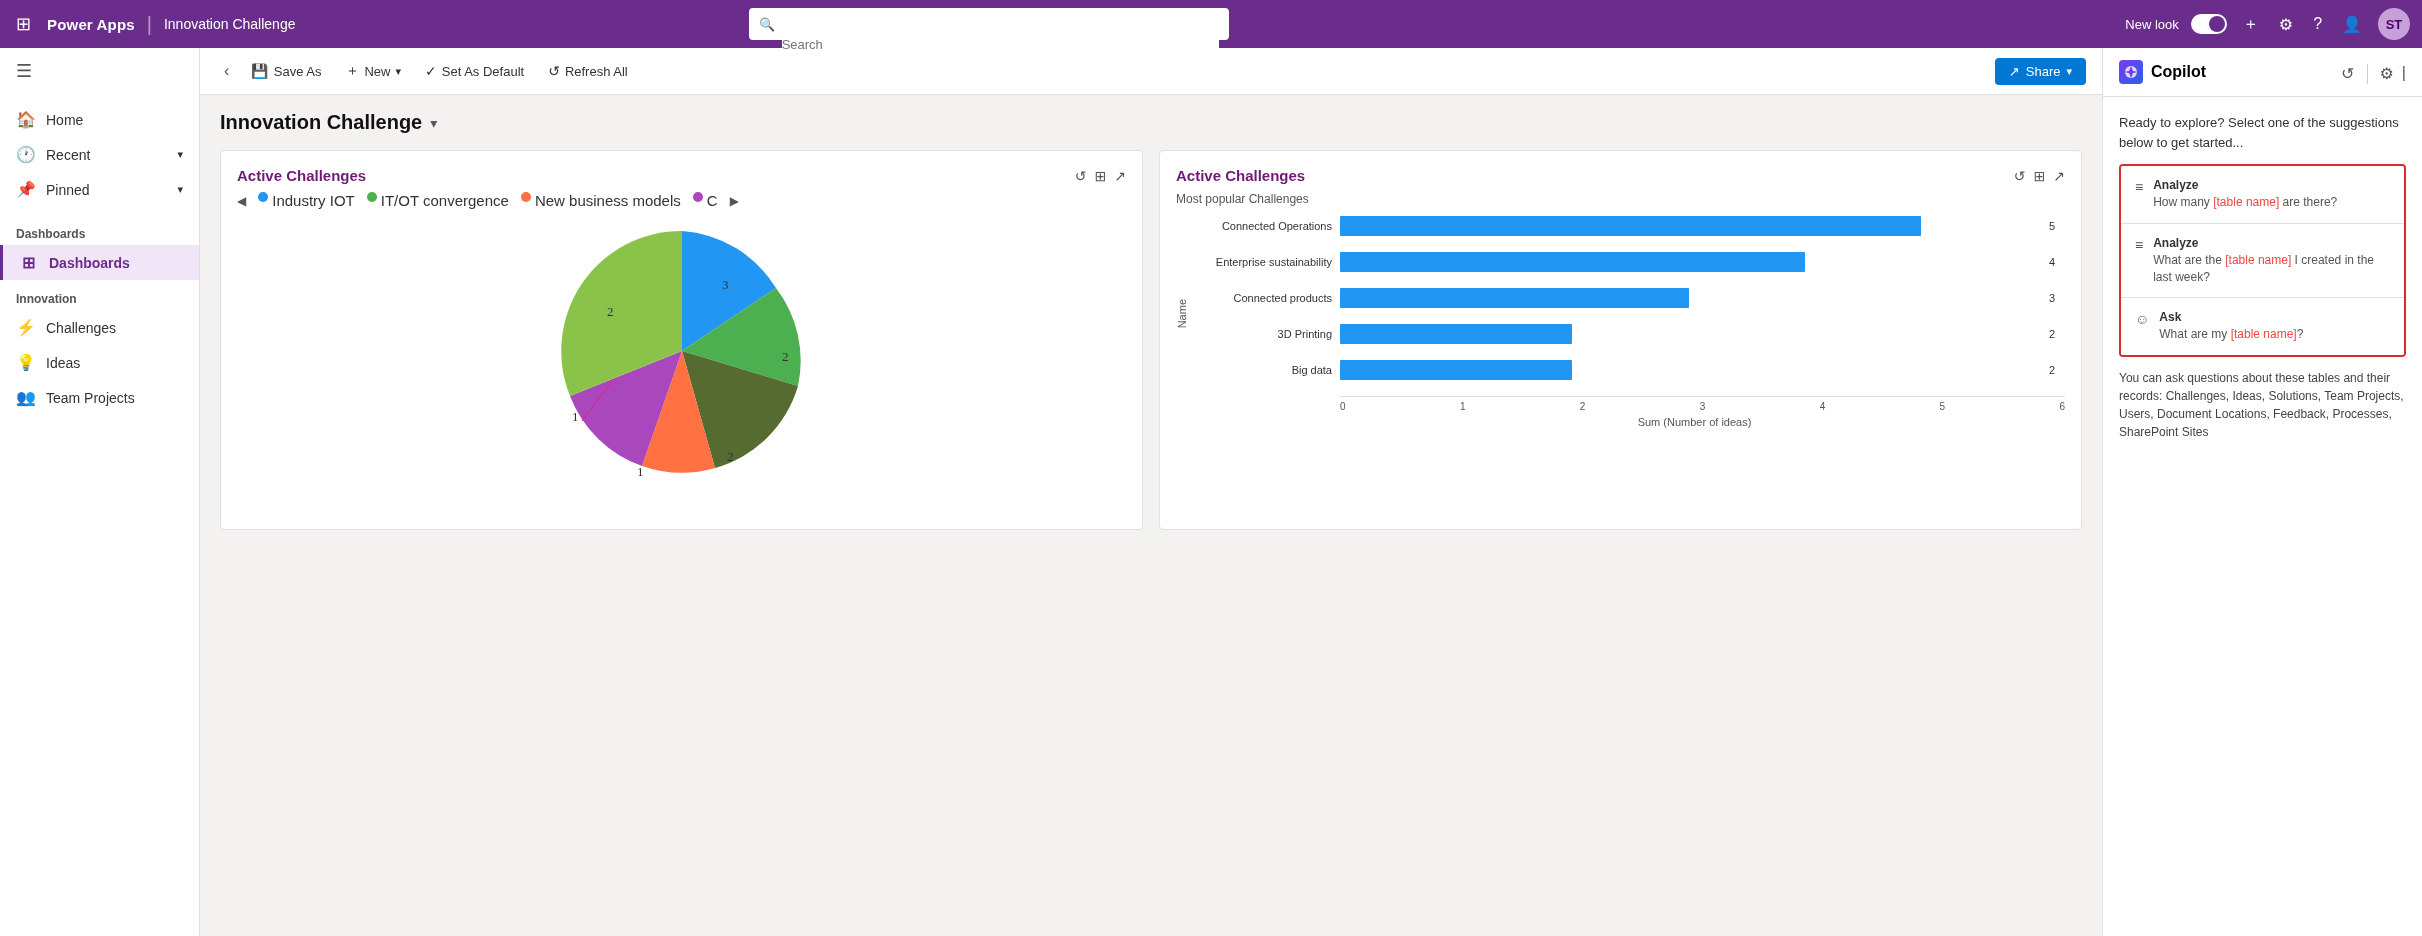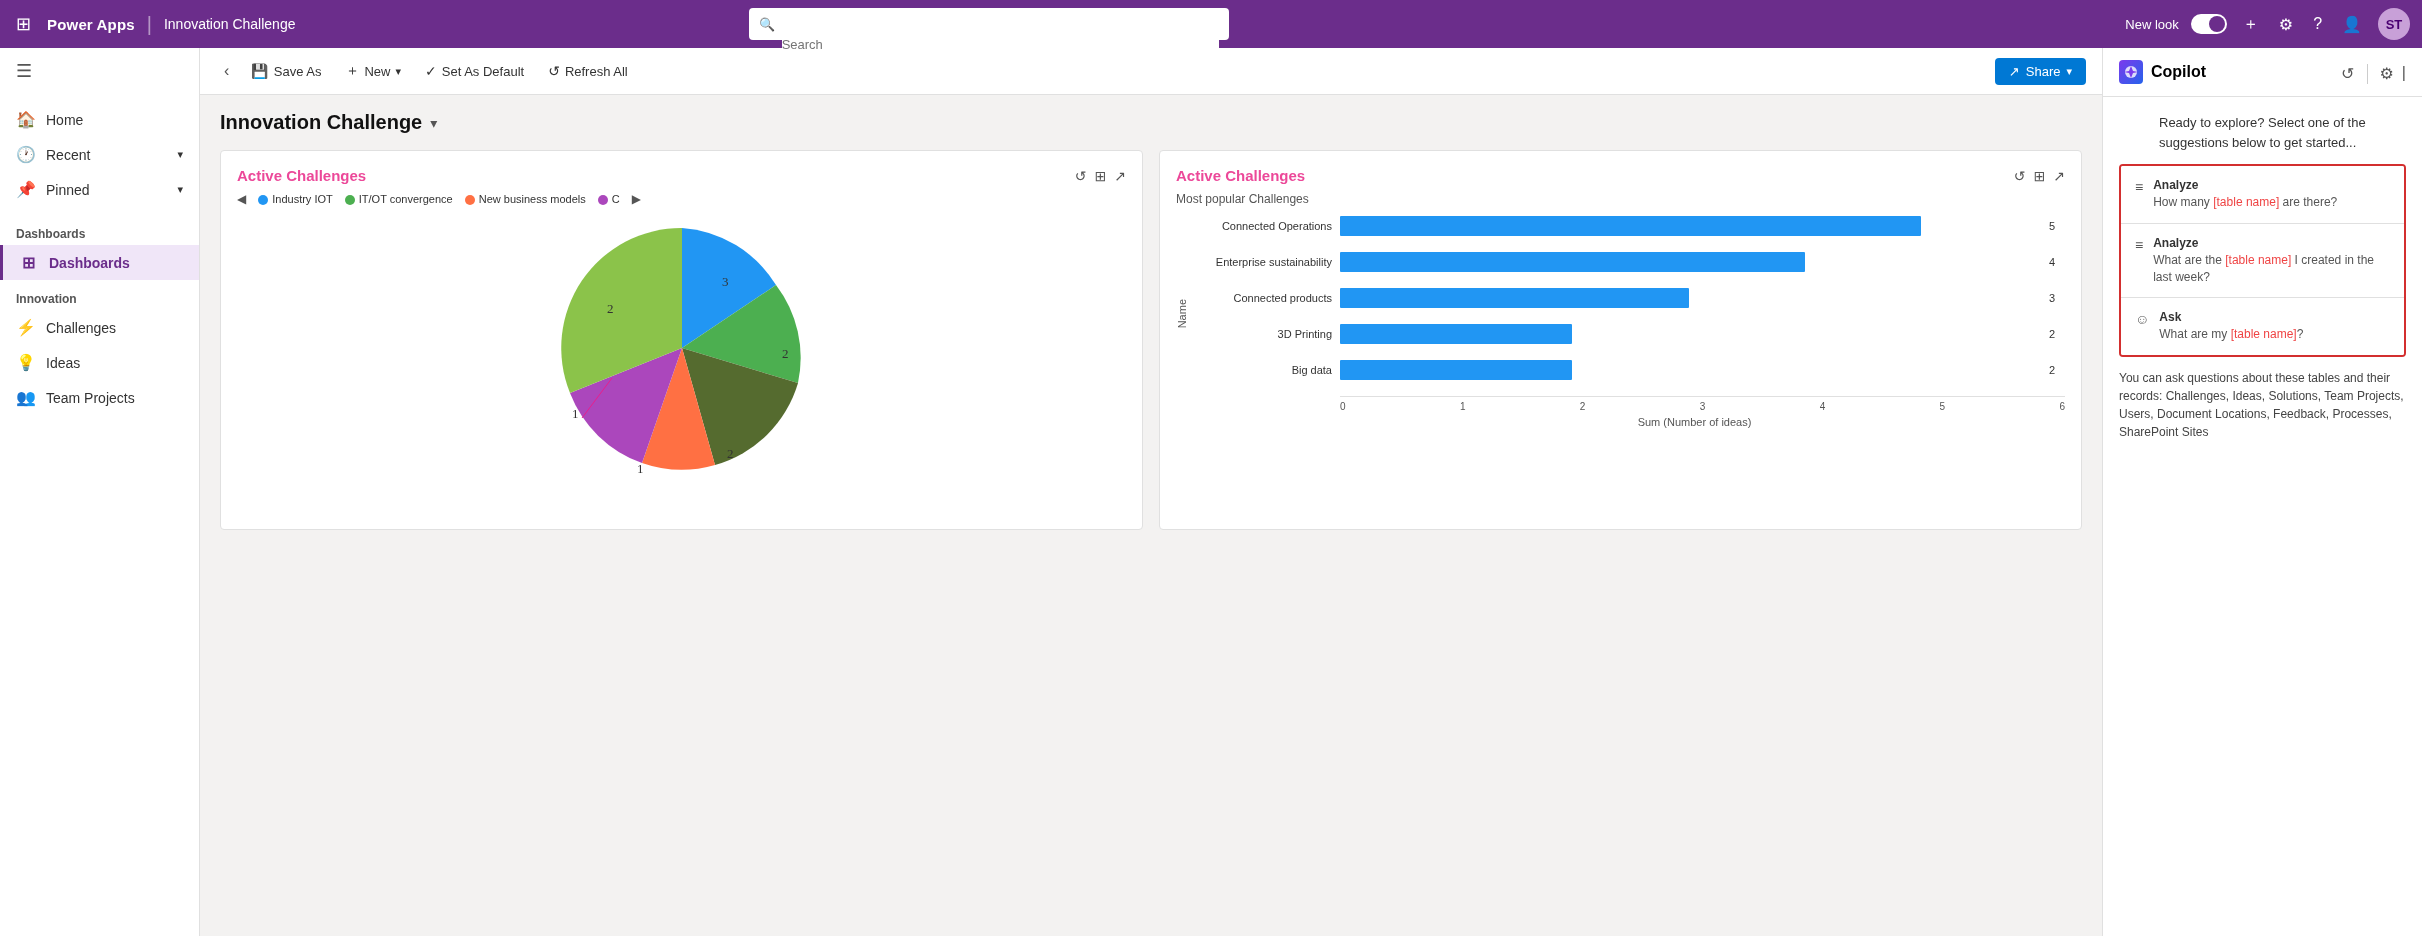--- a/index.html
+++ b/index.html
@@ -258,21 +258,21 @@
     }
     .chart-header {
       display: flex;
       align-items: center;
       justify-content: space-between;
       margin-bottom: 8px;
     }
     .chart-title {
       font-size: 15px;
       font-weight: 600;
-      color: #ec4899;
+      color: #701a75;
     }
     .chart-actions {
       display: flex;
       gap: 8px;
       color: #555;
     }
     .chart-action-icon {
       cursor: pointer;
       font-size: 14px;
     }
@@ -283,23 +283,23 @@
     }
     .chart-legend {
       display: flex;
       align-items: center;
       gap: 12px;
       flex-wrap: wrap;
       margin-bottom: 12px;
     }
     .legend-item {
       display: flex;
-      align-items: flex-end;
+      align-items: flex-start;
       gap: 4px;
-      font-size: 11px;
+      font-size: 15px;
       color: #333;
     }
     .legend-dot {
       width: 10px;
       height: 10px;
       border-radius: 50%;
     }
     .legend-nav {
       color: #555;
       cursor: pointer;
@@ -440,21 +440,20 @@
       overflow-y: auto;
       padding: 16px;
       display: flex;
       flex-direction: column;
       gap: 12px;
     }
     .copilot-intro {
       font-size: 13px;
       color: #333;
       line-height: 1.5;
-      margin-left: 40px;
     }
     .copilot-suggestions-box {
       border: 2px solid #d32f2f;
       border-radius: 4px;
       overflow: hidden;
     }
     .suggestion-item {
       display: flex;
       align-items: flex-start;
       gap: 10px;

